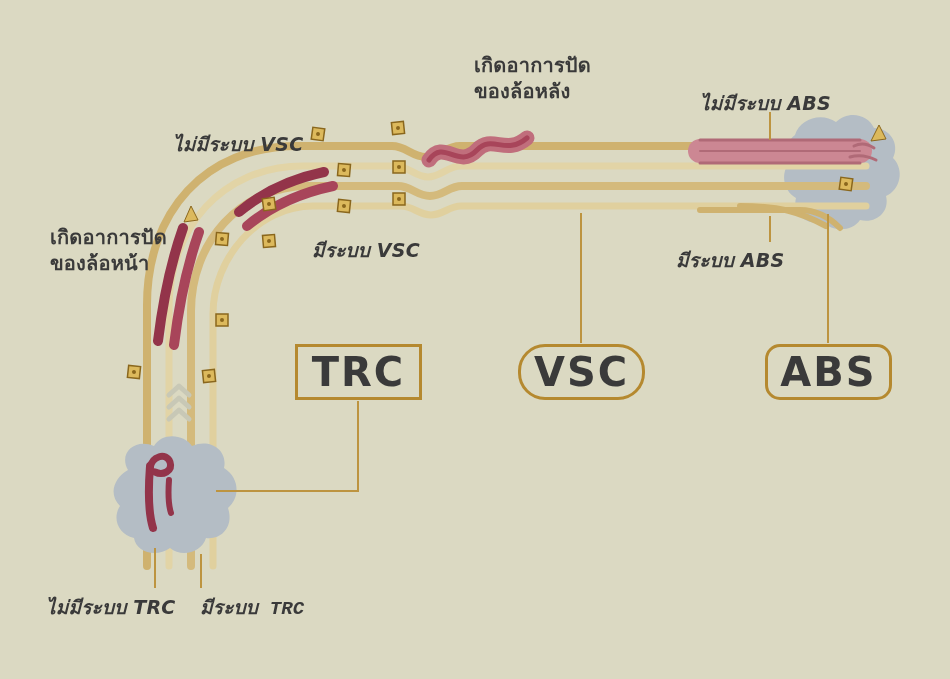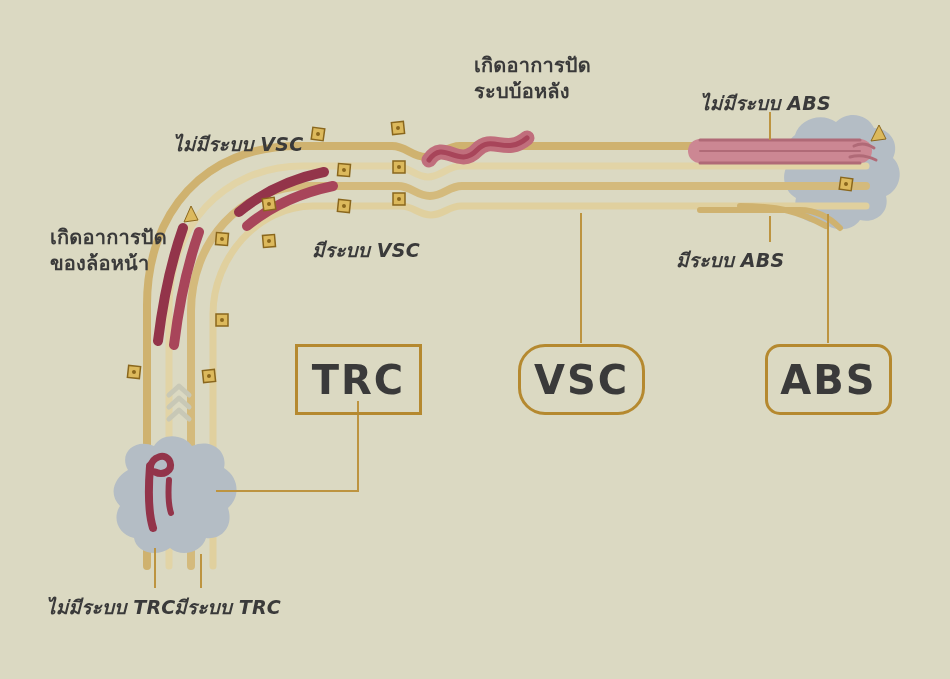--- a/index.html
+++ b/index.html
@@ -24,21 +24,21 @@
   .marker-sq{fill:var(--marker);stroke:var(--marker-edge);stroke-width:1.5;}
   .marker-dot{fill:var(--marker-edge);}
   .tip{fill:var(--marker);stroke:var(--marker-edge);stroke-width:1;}
   .chevron{stroke:var(--chevron);stroke-width:5;fill:none;stroke-linecap:round;stroke-linejoin:round;}
   .connector{stroke:var(--connector);stroke-width:2;fill:none;}
 
   
   .label{position:absolute;white-space:nowrap;color:var(--ink,#3a3a3a);font-size:19px;
          font-style:italic;font-weight:600;letter-spacing:0.2px;}
   .label.slip{font-style:normal;font-weight:700;font-size:20px;line-height:26px;}
-  .sys-box{position:absolute;width:127px;height:71px;box-sizing:border-box;
+  .sys-box{position:absolute;width:127px;height:56px;box-sizing:border-box;
            border:3px solid var(--box-border,#b5892f);display:flex;align-items:center;justify-content:center;
            font-size:40px;font-weight:800;color:var(--ink,#3a3a3a);letter-spacing:2px;background:transparent;}
 </style>
 </head>
 <body>
 
 <div id="stage">
 
   <svg width="950" height="679" viewBox="0 0 950 679">
 
@@ -152,33 +152,33 @@
       <path class="connector" d="M828 343 L828 214"></path>
       <path class="connector" d="M770 112 L770 140"></path>
       <path class="connector" d="M770 216 L770 242"></path>
       <path class="connector" d="M155 548 L155 588"></path>
       <path class="connector" d="M201 554 L201 588"></path>
     </g>
   </svg>
 
   <div class="label slip" style="left:474px;top:52px;">
     <div>เกิดอาการปัด</div>
-    <div>ระบบ้อหลัง</div>
+    <div>ของล้อหลัง</div>
   </div>
 
   <div class="label" style="left:700px;top:88px;">ไม่มีระบบ ABS</div>
   <div class="label" style="left:173px;top:129px;">ไม่มีระบบ VSC</div>
   <div class="label" style="left:312px;top:235px;text-align:center;">มีระบบ VSC</div>
   <div class="label" style="left:676px;top:245px;">มีระบบ ABS</div>
 
   <div class="label slip" style="left:50px;top:224px;">
     <div>เกิดอาการปัด</div>
     <div>ของล้อหน้า</div>
   </div>
 
   <div class="label" style="left:46px;top:592px;">ไม่มีระบบ TRC</div>
-  <div class="label" style="left:174px;top:592px;">มีระบบ TRC</div>
+  <div class="label" style="left:200px;top:592px;font-family:Liberation Mono, monospace;">มีระบบ TRC</div>
 
   <div class="sys-box" style="left:295px;top:344px;">TRC</div>
   <div class="sys-box" style="left:518px;top:344px;border-radius:27px;">VSC</div>
   <div class="sys-box" style="left:765px;top:344px;border-radius:15px;">ABS</div>
 
 </div>
 
 </body></html>

